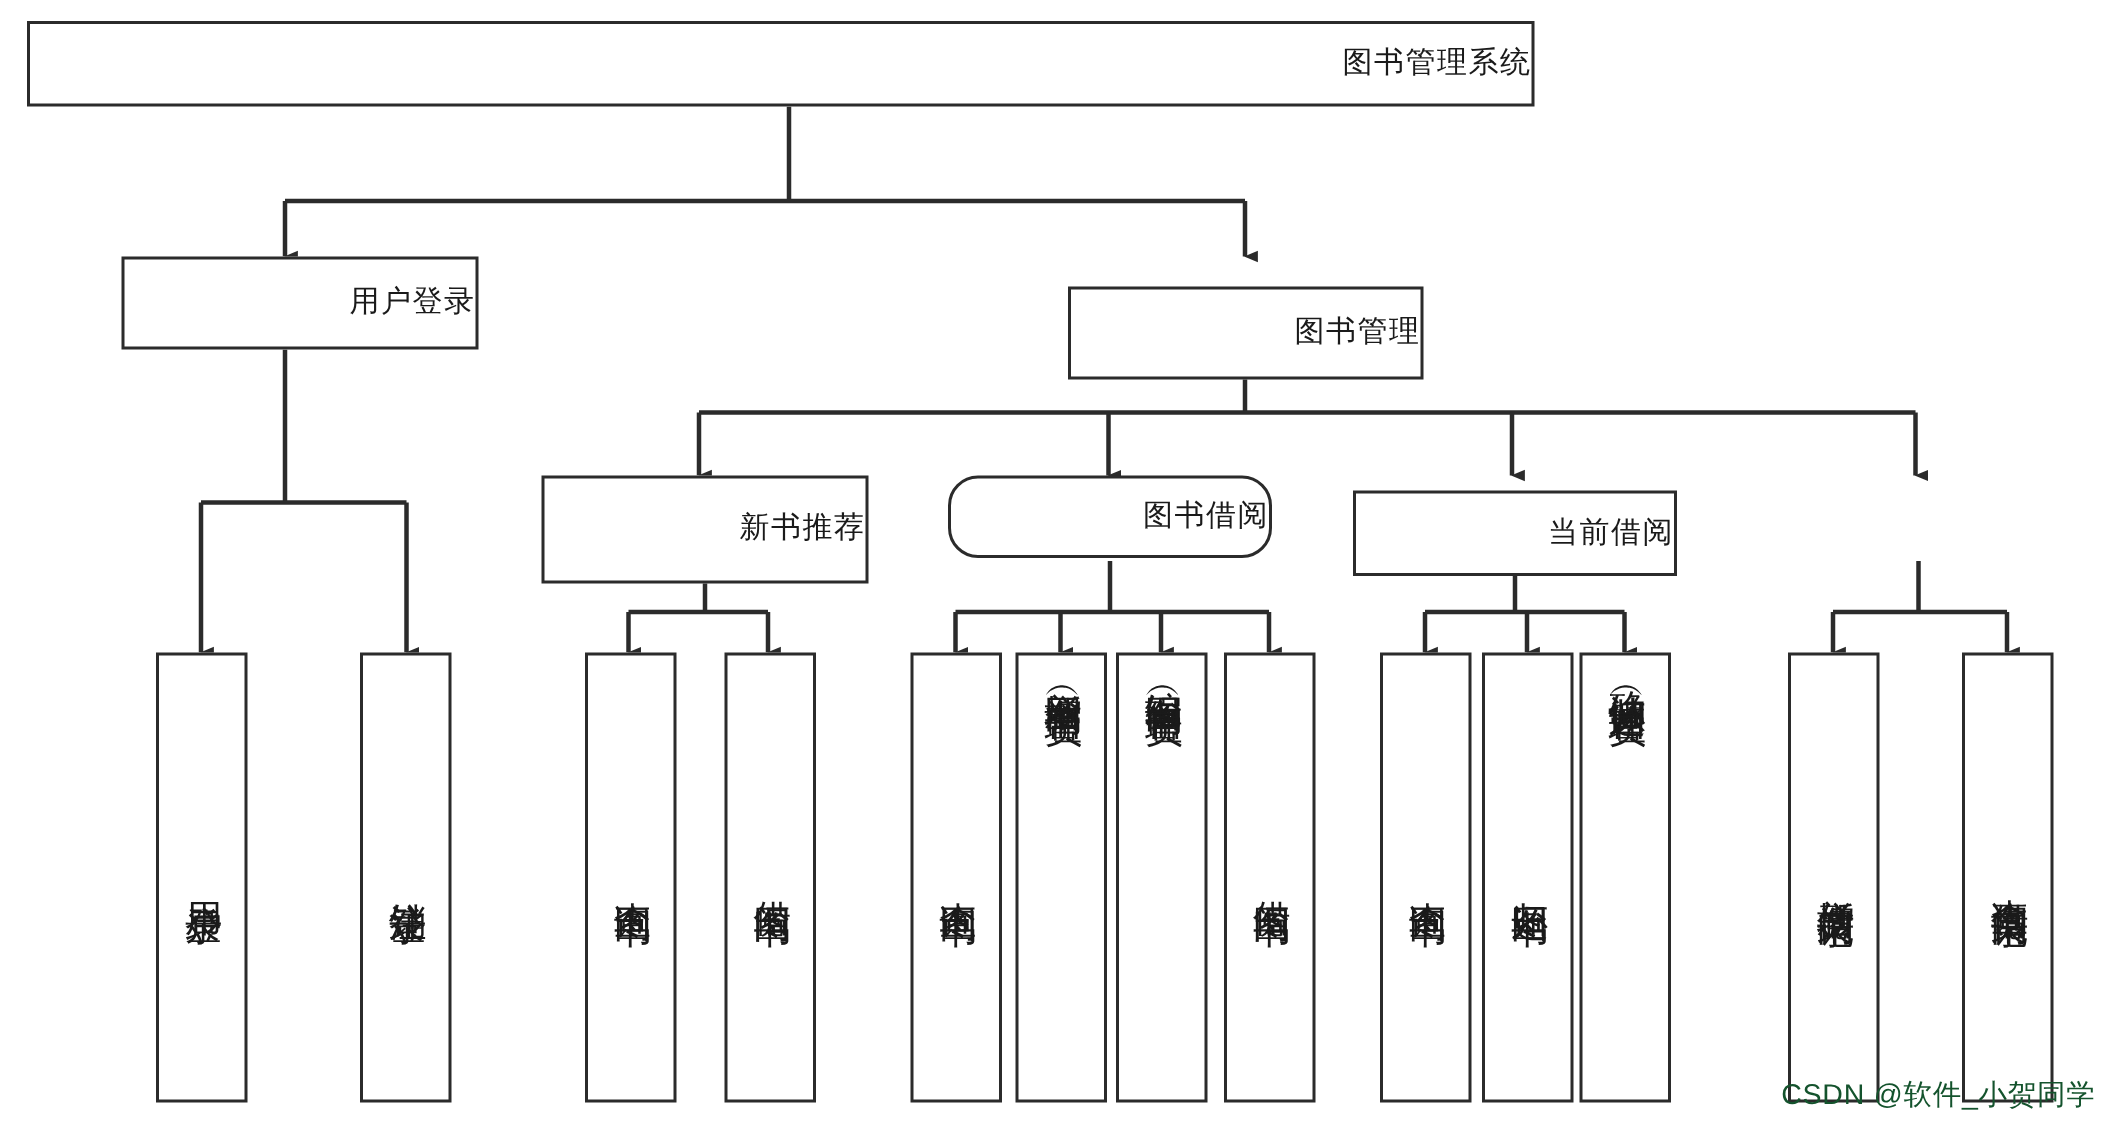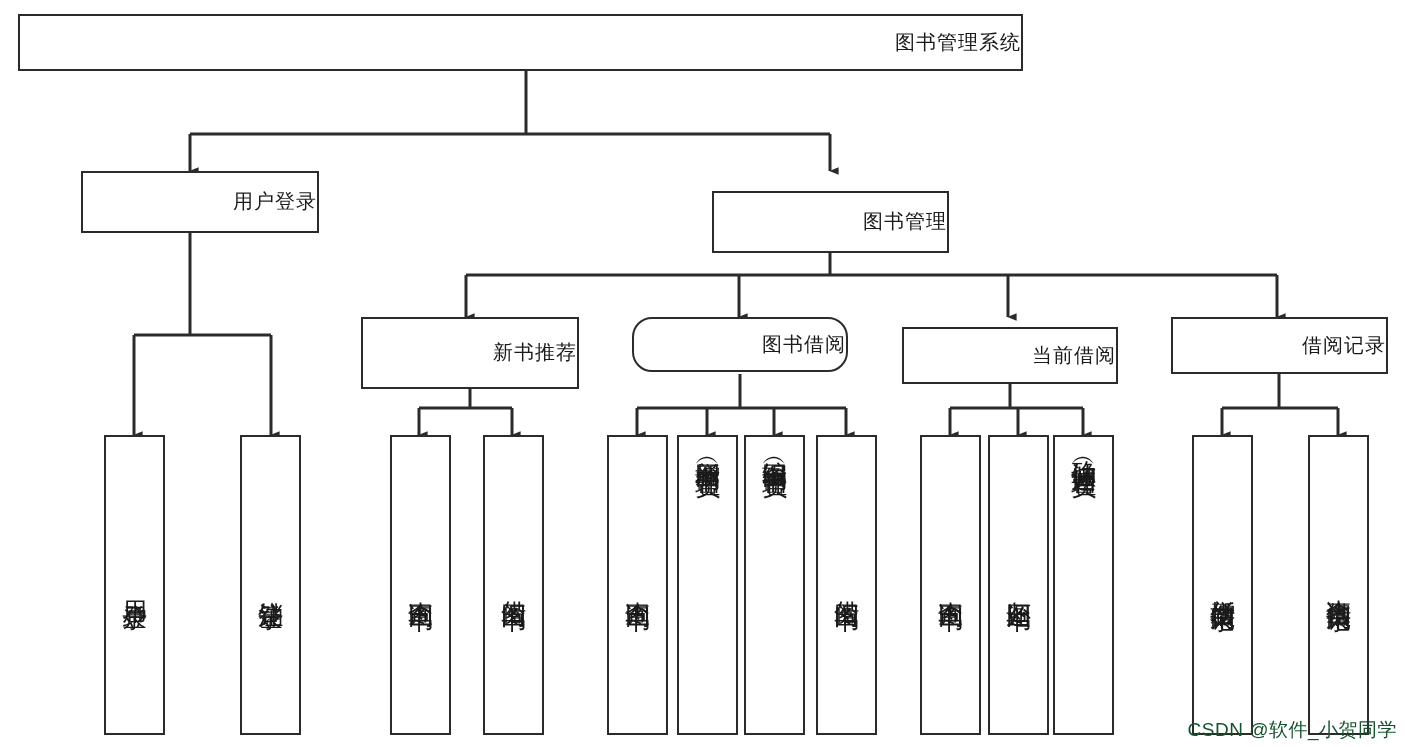--- a/index.html
+++ b/index.html
@@ -129,23 +129,20 @@
 
   <div class="node horiz" style="left: 361px; top: 317px; width: 218px; height: 72px;">
     <span class="node-label">新书推荐</span>
   </div>
   <div class="node horiz" style="left: 632px; top: 317px; width: 216px; height: 55px; border-radius: 20px;">
     <span class="node-label">图书借阅</span>
   </div>
   <div class="node horiz" style="left: 902px; top: 317px; width: 216px; height: 57px; margin-top: 10px;">
     <span class="node-label">当前借阅</span>
   </div>
-  <div class="node horiz" style="left: 1171px; top: 317px; width: 217px; height: 57px;">
-    <span class="node-label">借阅记录</span>
-  </div>
 
   <div class="node vert" style="left: 104px; top: 435px; width: 61px; height: 300px;">
     <span class="node-label">用户登录</span>
   </div>
   <div class="node vert" style="left: 240px; top: 435px; width: 61px; height: 300px;">
     <span class="node-label">注销登录</span>
   </div>
   <div class="node vert" style="left: 390px; top: 435px; width: 61px; height: 300px;">
     <span class="node-label">查询图书</span>
   </div>

